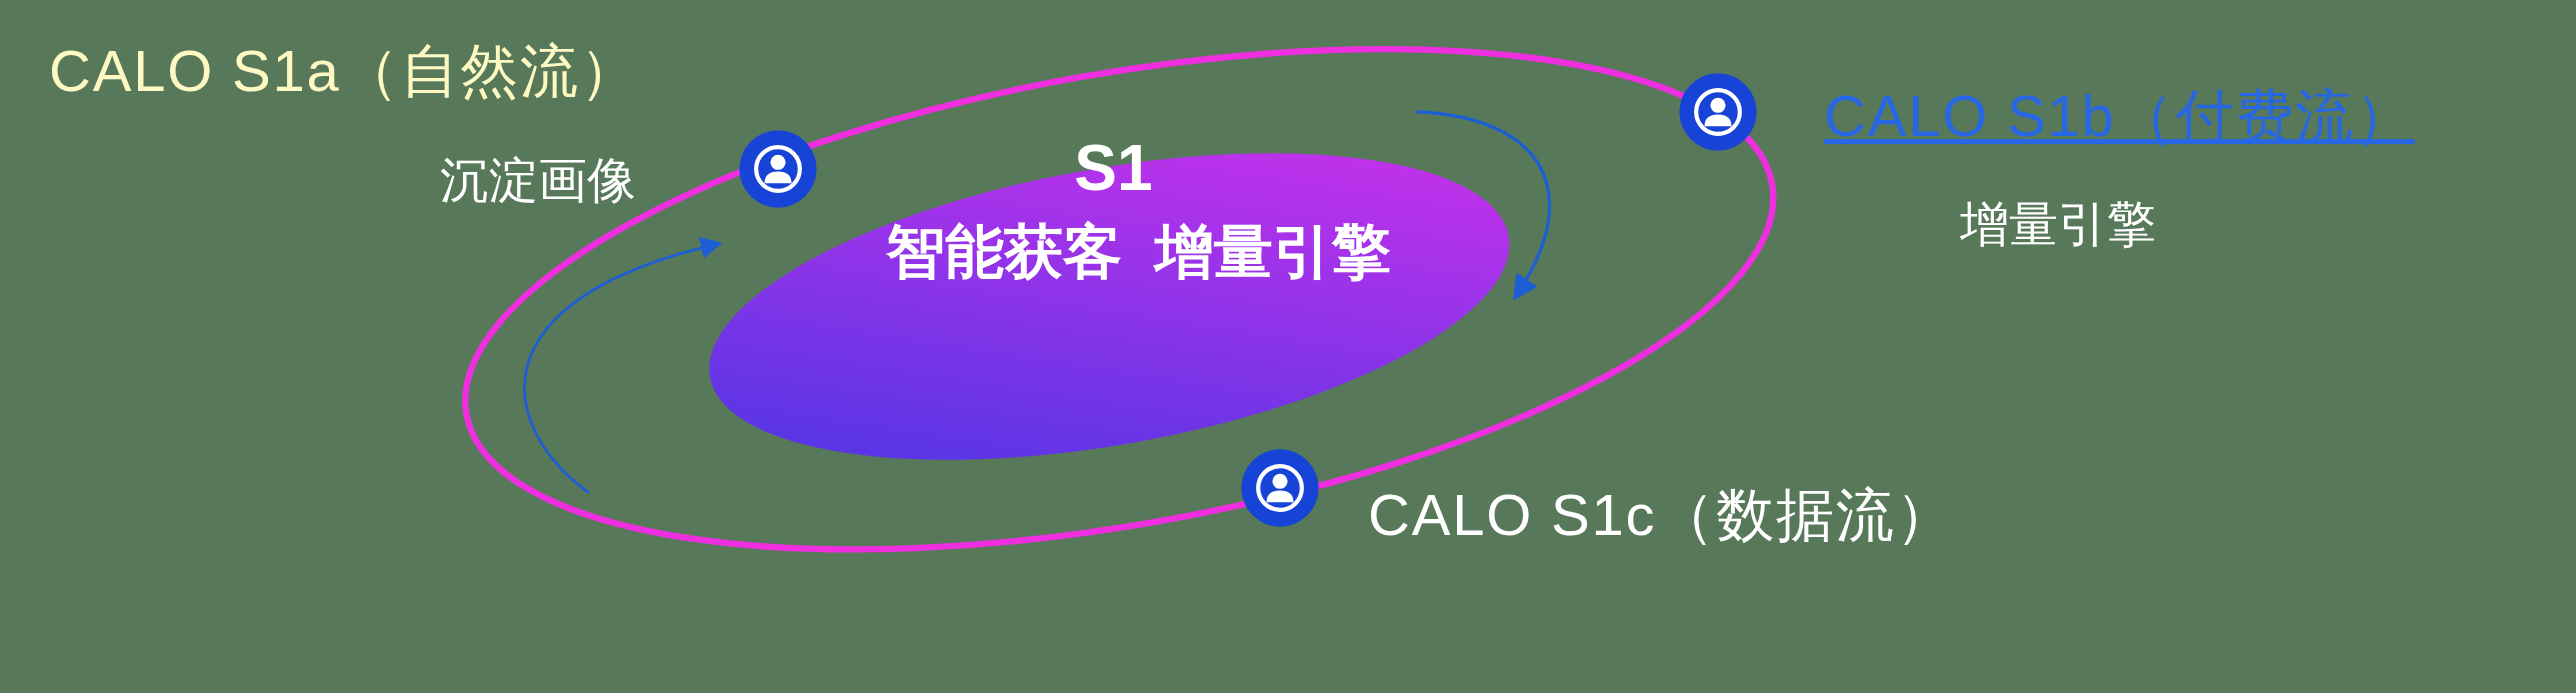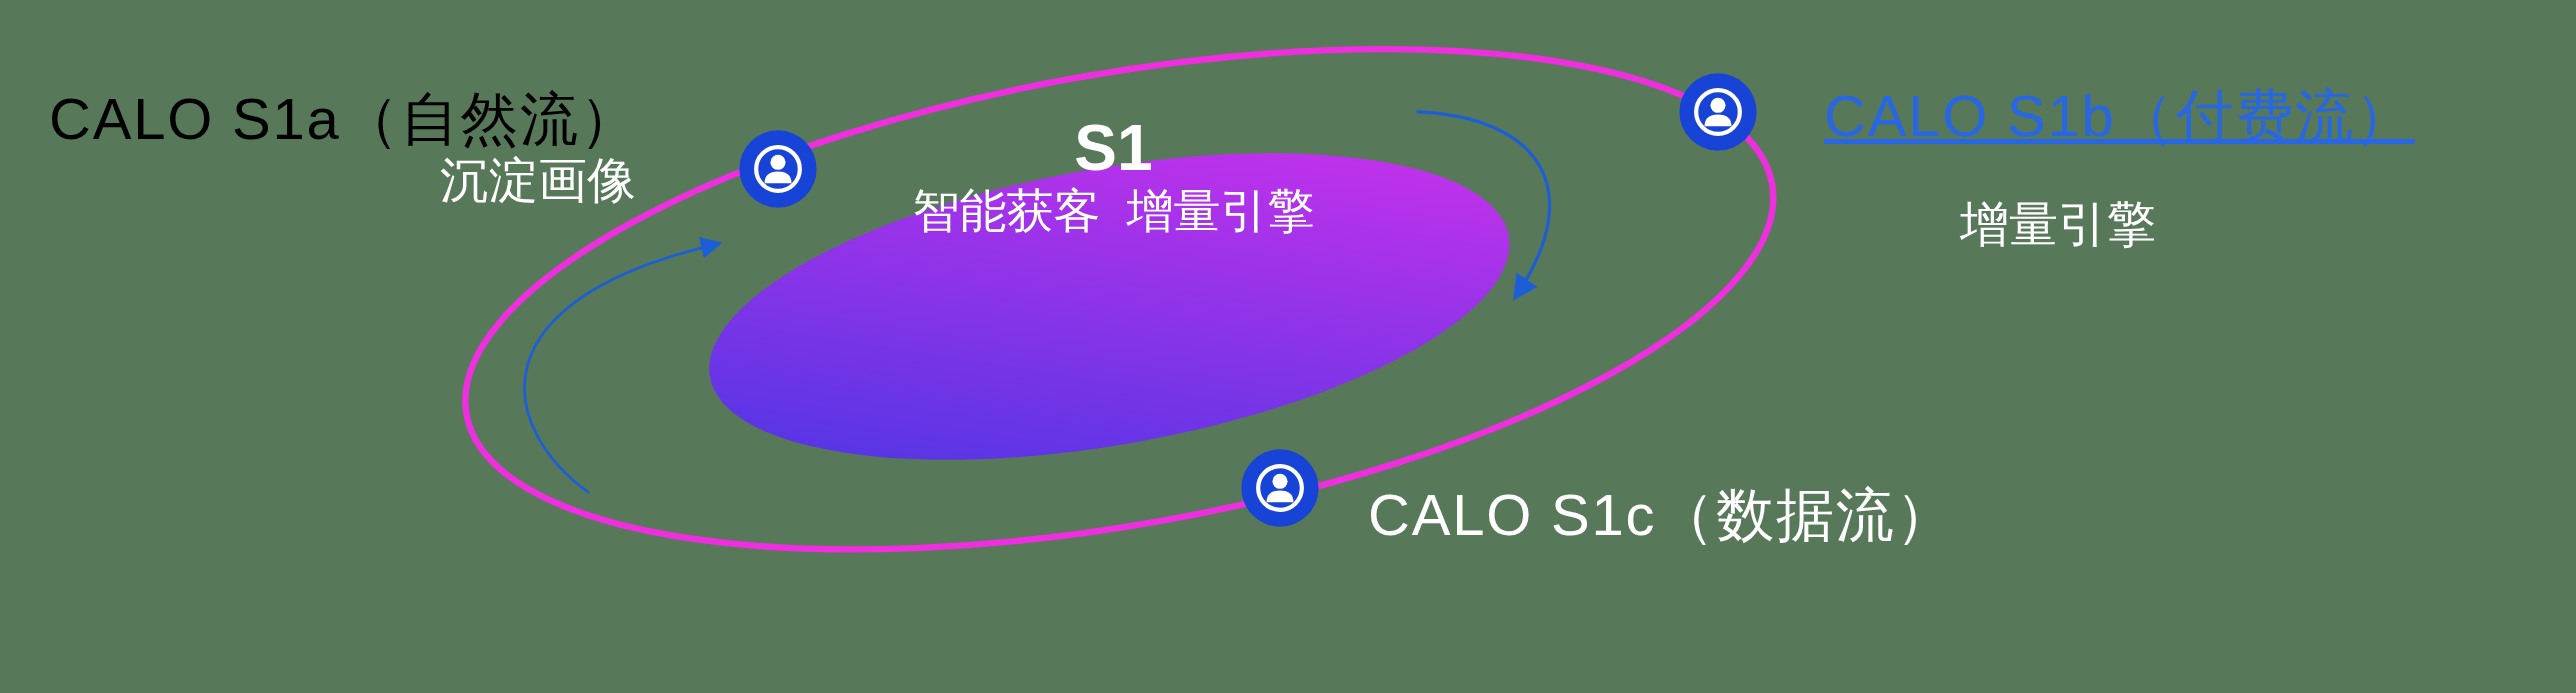--- a/index.html
+++ b/index.html
@@ -28,22 +28,22 @@
     white-space: nowrap;
   }
   .core-text {
     position: absolute;
     left: 886px;
     top: 116px;
     width: 455px;
     text-align: center;
     color: #ffffff;
   }
-  .core-title { font-size: 64px; font-weight: 600; line-height: 1; }
-  .core-sub   { font-size: 47px; font-weight: 400; line-height: 1; margin-top: 7px; white-space: pre; }
+  .core-title { font-size: 64px; font-weight: 600; line-height: 1; margin-top: 20px; }
+  .core-sub   { font-size: 59px; font-weight: 700; line-height: 1; margin-top: 23px; white-space: pre; }
   .user-icon  { position: absolute; width: 84px; height: 84px; }
   .user-icon svg { display: block; }
 
   .t-s1a { left: 49px;   top: 42px;  }
   .s-s1a { left: 440px;  top: 156px; }
   .t-s1b { left: 1824px; top: 87px;  }
   .s-s1b { left: 1960px; top: 200px; }
   .t-s1c { left: 1368px; top: 486px; }
   .s-s1c { left: 1427px; top: 593px; }
 
@@ -74,21 +74,21 @@
     <path d="M 648 542 C 548 470 520 330 790 268" fill="none" stroke-width="3" marker-end="url(#arrowHead)" stroke="#1c5ed6"></path>
 
     <path d="M 1558 123 C 1690 128 1748 205 1667 326" fill="none" stroke-width="3.5" marker-end="url(#arrowHead)" stroke="#1c5ed6"></path>
   </svg>
 
   <div class="core-text">
     <div class="core-title">S1</div>
     <div class="core-sub">智能获客  增量引擎</div>
   </div>
 
-  <div class="node-title t-s1a" style="color: #000000; margin-top: 48px;">CALO S1a（自然流）</div>
+  <div class="node-title t-s1a" style="color: #fef9c3;">CALO S1a（自然流）</div>
   <div class="node-sub s-s1a">沉淀画像</div>
 
   <div class="node-title t-s1b" style="color: rgb(39, 103, 227); text-decoration: underline;">CALO S1b（付费流）</div>
   <div class="node-sub s-s1b">增量引擎</div>
 
   <div class="node-title t-s1c" style="color: #ffffff;">CALO S1c（数据流）</div>
 
   <span class="user-icon i-1">
     <svg viewBox="-50 -50 100 100" width="84" height="84">
       <circle r="46" fill="#1743d6"></circle>

